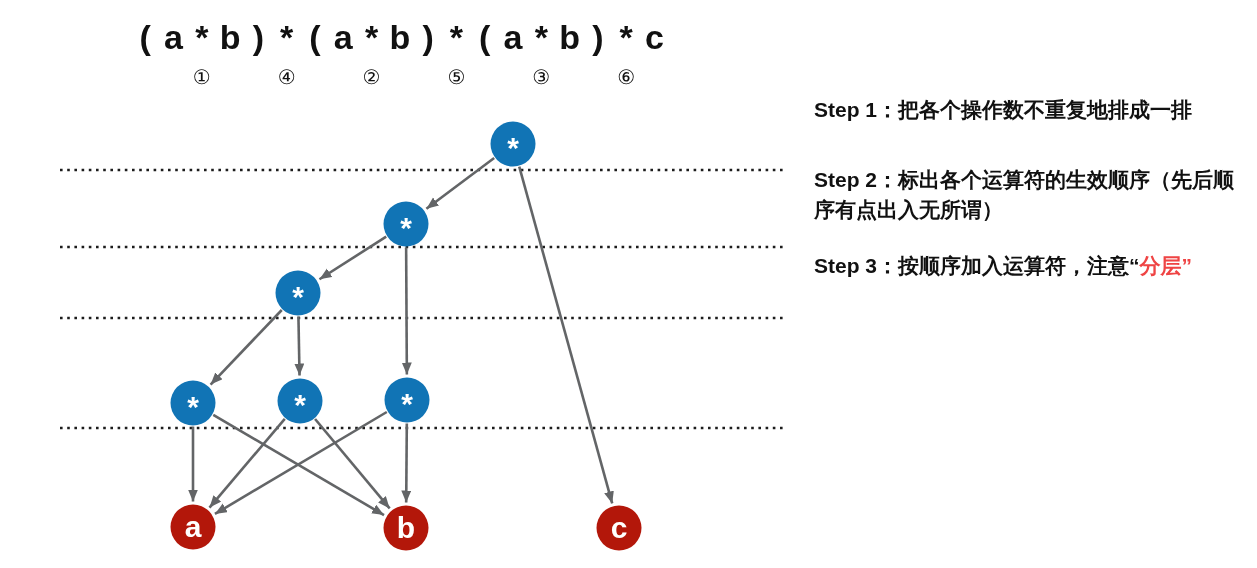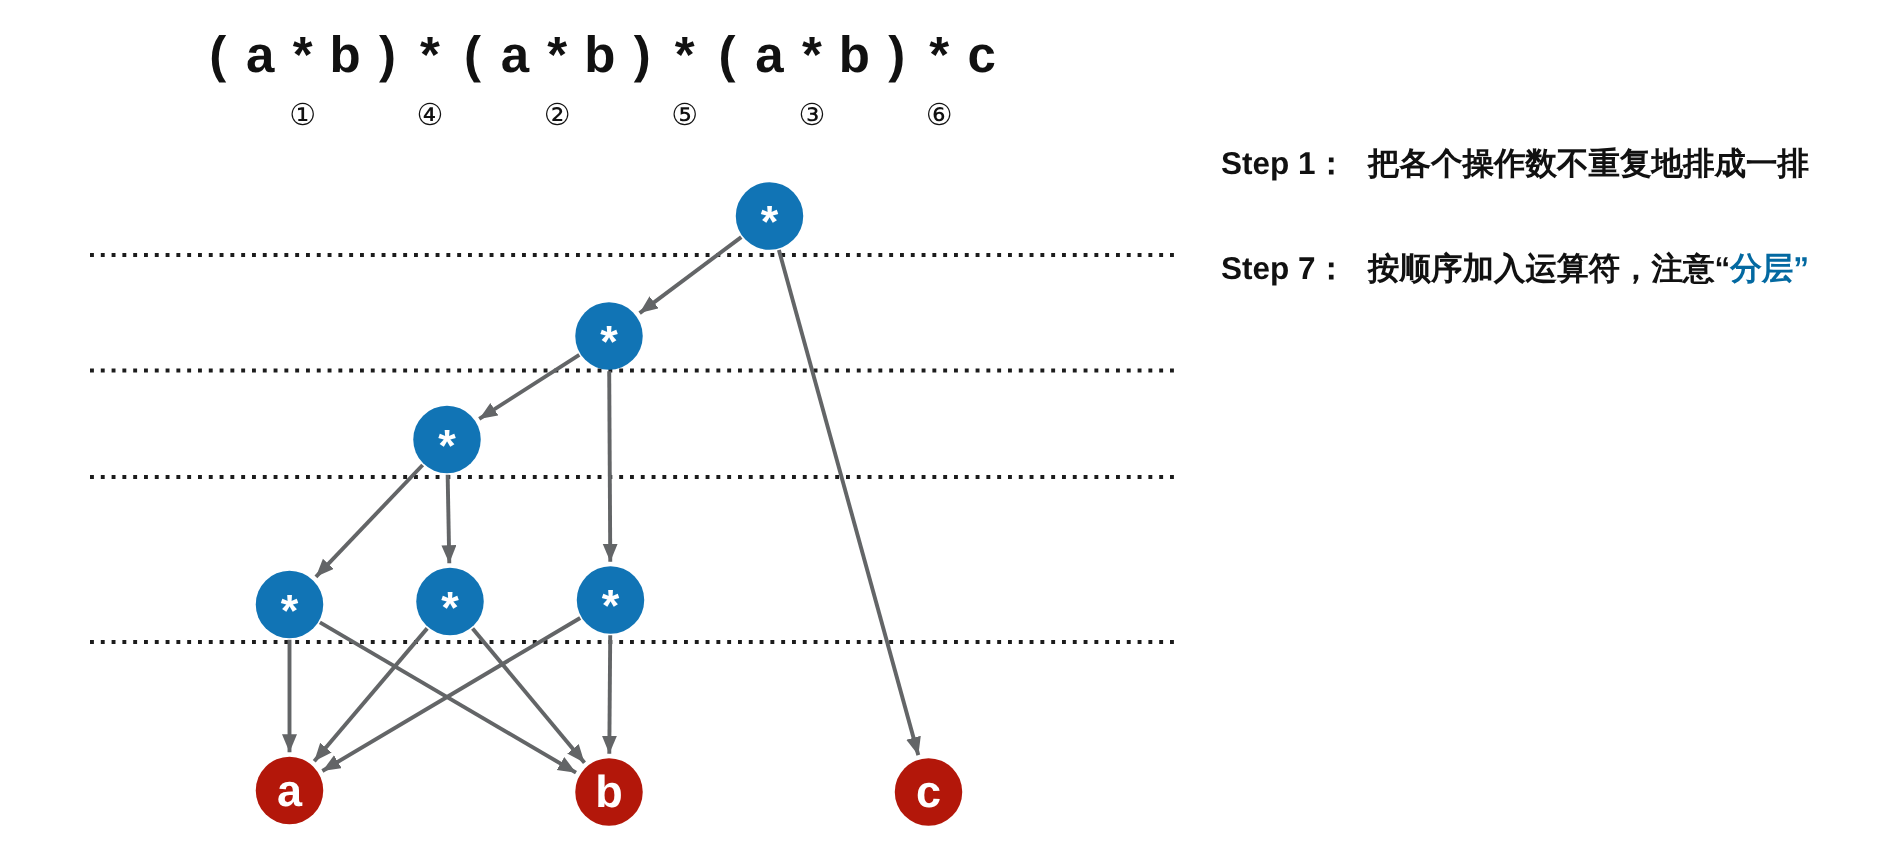--- a/index.html
+++ b/index.html
@@ -14,21 +14,21 @@
     flex:0 0 28.3px;width:28.3px;text-align:center;white-space:pre;
     font-size:34px;line-height:46px;font-weight:bold;color:#111111;
   }
   .marks .tok{font-size:20px;line-height:22px;font-weight:normal;margin-top:6px;color:#111111;}
   
   .tree{position:absolute;left:0;top:0;}
   
   .steps{position:absolute;left:814px;top:95px;width:437px;}
   .step{margin:0 0 26px 0;font-size:21px;line-height:30px;font-weight:bold;color:#111111;}
   .step:first-child{margin-bottom:40px;}
-  .step-label{margin-right:14px;}
+  .step-label{margin-right:0;}
 </style>
 </head>
 <body>
 
 <div class="canvas">
   <div class="expression">
     <div class="expr-row tokens">
         <span class="tok">(</span>
         <span class="tok">a</span>
         <span class="tok">*</span>
@@ -125,15 +125,16 @@
         <circle cx="406" cy="528" r="22.5" fill="#b3170a"></circle>
         <text x="406" y="538" fill="#ffffff" text-anchor="middle" font-size="30" font-weight="bold" font-family="&quot;Liberation Sans&quot;, sans-serif">b</text>
       </g>
       <g>
         <circle cx="619" cy="528" r="22.5" fill="#b3170a"></circle>
         <text x="619" y="538" fill="#ffffff" text-anchor="middle" font-size="30" font-weight="bold" font-family="&quot;Liberation Sans&quot;, sans-serif">c</text>
       </g>
     </svg>
   <div class="steps">
       <p class="step"><span class="step-label">Step 1：</span><span>把各个操作数不重复地排成一排</span></p>
-      <p class="step"><span class="step-label">Step 7：</span><span>按顺序加入运算符，注意“</span><span style="color: #0369a1;">分层”</span></p>
+      <p class="step"><span class="step-label">Step 2：</span><span>标出各个运算符的生效顺序（先后顺序有点出入无所谓）</span></p>
+      <p class="step"><span class="step-label">Step 3：</span><span>按顺序加入运算符，注意“</span><span style="color: #ef4444;">分层”</span></p>
     </div>
 </div>
 
 </body></html>

